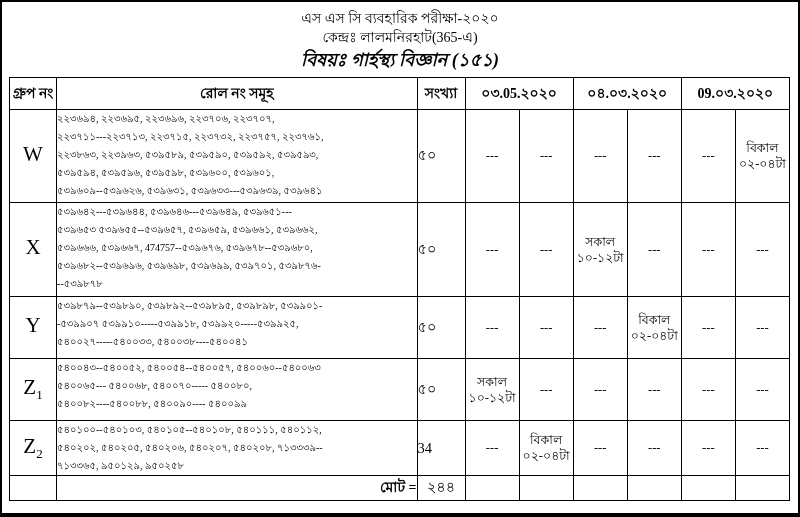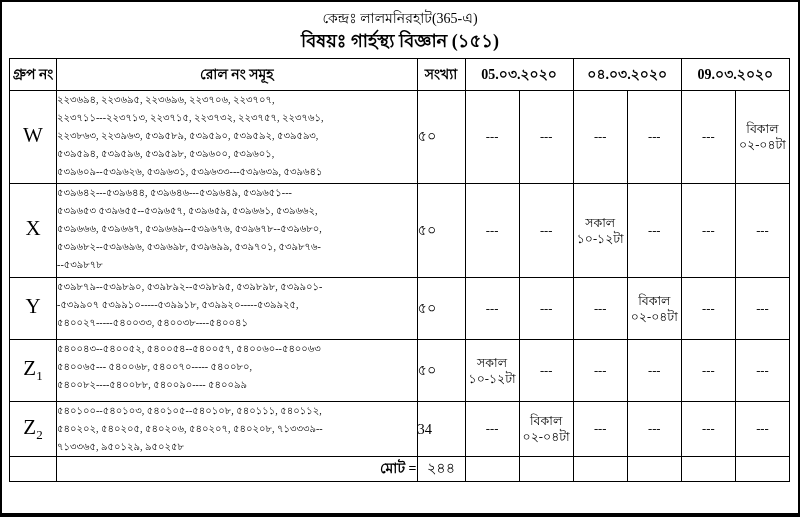--- a/index.html
+++ b/index.html
@@ -9,21 +9,21 @@
     box-sizing: border-box;
     background: #ffffff;
     border: 2px solid #000;
     border-bottom-width: 4px;
     font-family: "Liberation Serif", "DejaVu Serif", serif;
     color: #000;
     overflow: hidden;
   }
   .doc-header { padding-top: 7px; text-align: center; }
   .doc-header .line { font-size: 14px; line-height: 19px; }
-  .doc-header .subject { font-size: 18px; font-weight: bold; line-height: 24px; margin-top: 1px; }
+  .doc-header .subject { font-size: 18px; font-weight: bold; line-height: 24px; margin-top: 1px; font-style: italic; }
 
   table.sched {
     border-collapse: collapse;
     table-layout: fixed;
     margin: 5px 0 0 7px;
     width: 781px;
   }
   table.sched th, table.sched td {
     border: 1px solid #000;
     padding: 0;
@@ -66,20 +66,21 @@
     padding-right: 5px;
   }
   td.total-value { text-align: center; vertical-align: middle; font-size: 14.5px; }
 </style>
 </head>
 <body>
 
 <div class="page">
 
   <div class="doc-header">
+    <div class="line">এস এস সি ব্যবহারিক পরীক্ষা-২০২০</div>
     <div class="line">কেন্দ্রঃ লালমনিরহাট(365-এ)</div>
     <div class="subject">বিষয়ঃ গার্হস্থ্য বিজ্ঞান (১৫১)</div>
   </div>
 
   <table class="sched">
     <colgroup>
       <col class="c-group">
         <col class="c-rolls">
         <col class="c-count">
       <col class="c-slot">
@@ -87,21 +88,21 @@
         <col class="c-slot">
       <col class="c-slot">
         <col class="c-slot">
         <col class="c-slot">
     </colgroup>
     <thead>
       <tr>
         <th>গ্রুপ নং</th>
         <th>রোল নং সমূহ</th>
         <th>সংখ্যা</th>
-        <th colspan="2">05.০৩.২০২০</th>
+        <th colspan="2">০৩.05.২০২০</th>
         <th colspan="2">০৪.০৩.২০২০</th>
         <th colspan="2">09.০৩.২০২০</th>
       </tr>
     </thead>
     <tbody>
       <tr class="r-w">
         <td class="group"><span>W</span><sub></sub></td>
         <td class="rolls">২২৩৬৯৪, ২২৩৬৯৫, ২২৩৬৯৬, ২২৩৭০৬, ২২৩৭০৭,
 ২২৩৭১১---২২৩৭১৩, ২২৩৭১৫, ২২৩৭৩২, ২২৩৭৫৭, ২২৩৭৬১,
 ২২৩৮৬৩, ২২৩৯৬৩, ৫৩৯৫৮৯, ৫৩৯৫৯০, ৫৩৯৫৯২, ৫৩৯৫৯৩,
@@ -112,21 +113,21 @@
         <td class="slot">---</td>
         <td class="slot">---</td>
         <td class="slot">---</td>
         <td class="slot">---</td>
         <td class="slot">বিকাল ০২-০৪টা</td>
       </tr>
       <tr class="r-x">
         <td class="group"><span>X</span><sub></sub></td>
         <td class="rolls">৫৩৯৬৪২---৫৩৯৬৪৪, ৫৩৯৬৪৬---৫৩৯৬৪৯, ৫৩৯৬৫১---
 ৫৩৯৬৫৩ ৫৩৯৬৫৫--৫৩৯৬৫৭, ৫৩৯৬৫৯, ৫৩৯৬৬১, ৫৩৯৬৬২,
-৫৩৯৬৬৬, ৫৩৯৬৬৭, ৫৩৯৬৬৯--৫৩৯৬৭৬, ৫৩৯৬৭৮--৫৩৯৬৮০,
+৫৩৯৬৬৬, ৫৩৯৬৬৭, 474757--৫৩৯৬৭৬, ৫৩৯৬৭৮--৫৩৯৬৮০,
 ৫৩৯৬৮২--৫৩৯৬৯৬, ৫৩৯৬৯৮, ৫৩৯৬৯৯, ৫৩৯৭০১, ৫৩৯৮৭৬-
 --৫৩৯৮৭৮</td>
         <td class="count">৫০</td>
         <td class="slot">---</td>
         <td class="slot">---</td>
         <td class="slot">সকাল ১০-১২টা</td>
         <td class="slot">---</td>
         <td class="slot">---</td>
         <td class="slot">---</td>
       </tr>

